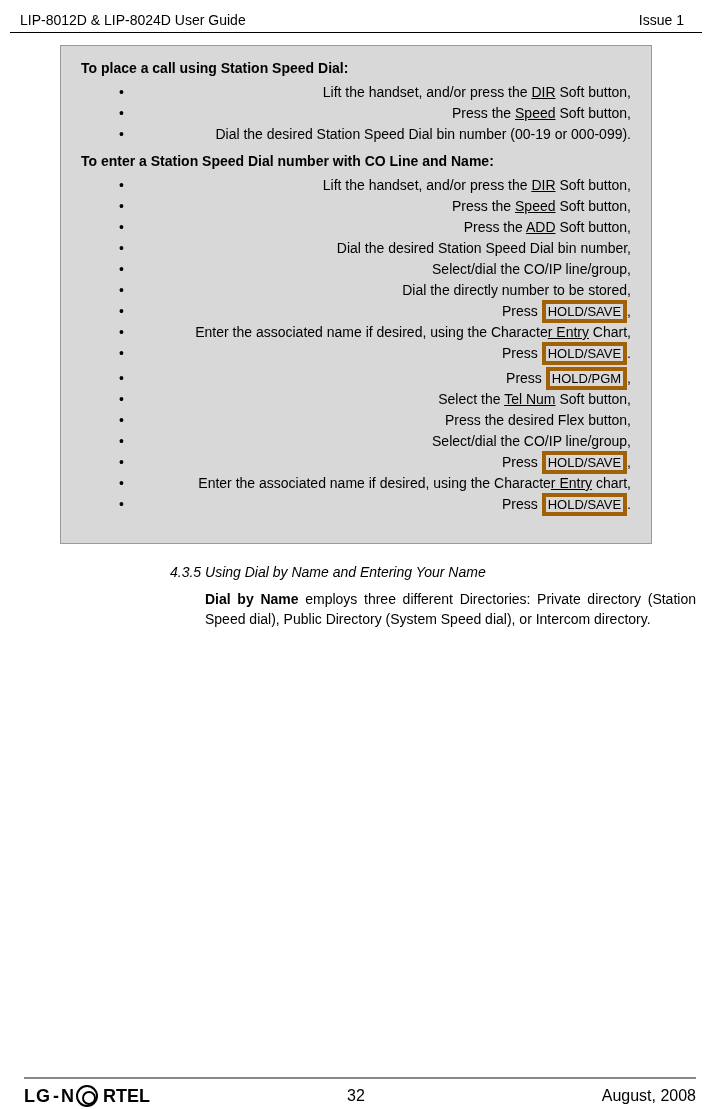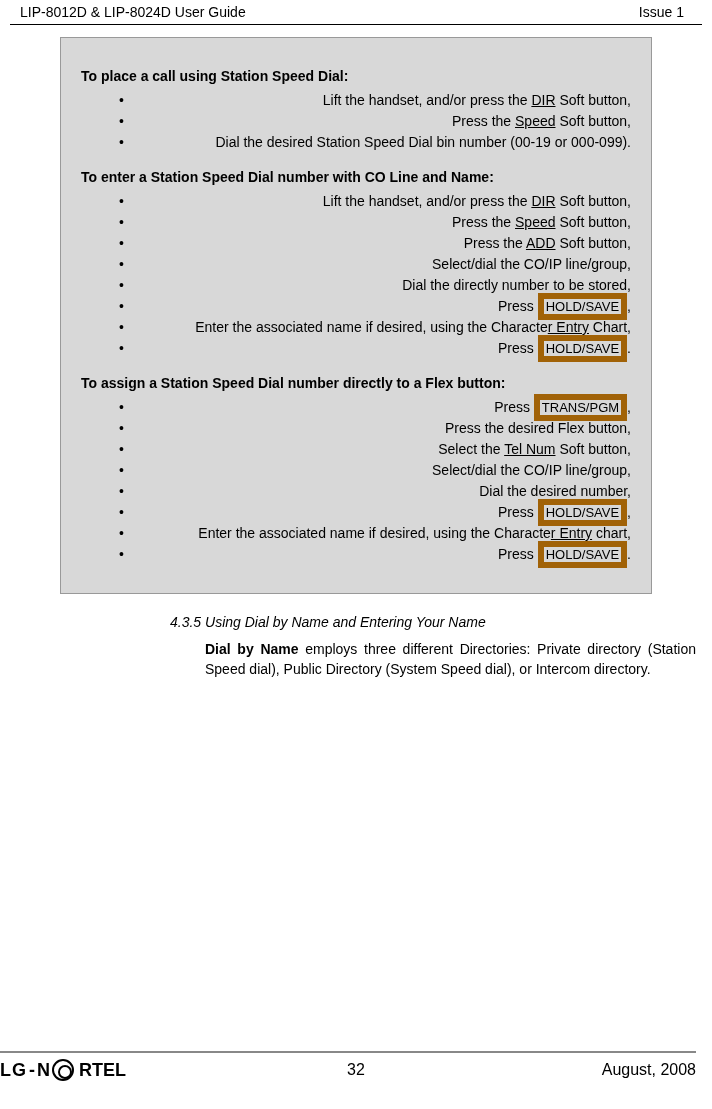--- a/index.html
+++ b/index.html
@@ -11,39 +11,39 @@
       font-family: 'Verdana', Arial, sans-serif;
       width: 712px;
       height: 1109px;
       background: #fff;
       color: #000;
       position: relative;
     }
     .header {
       display: flex;
       justify-content: space-between;
-      padding: 4px 18px 4px 10px;
+      padding: 12px 18px 4px 10px;
       font-size: 14px;
       border-bottom: 1px solid #000;
       margin: 0 10px;
     }
     .content-box {
       margin: 12px 60px 12px 60px;
       background: #d8d8d8;
       border: 1px solid #999;
       padding: 14px 20px 24px 20px;
     }
     .section-title {
       font-weight: bold;
       font-size: 14px;
       margin-bottom: 6px;
-      margin-top: 16px;
+      margin-top: 8px;
     }
     .section-title:first-child {
-      margin-top: 16px;
+      margin-top: 0;
     }
     ul {
       list-style: none;
       margin-left: 38px;
       margin-bottom: 4px;
     }
     li {
       position: relative;
       font-size: 14px;
       line-height: 1.5;
@@ -53,44 +53,44 @@
     li::before {
       content: "•";
       position: absolute;
       left: 0;
       top: 0;
     }
     .underline {
       text-decoration: underline;
     }
     .boxed-key {
-      border: 6px solid #a16207;
+      border: 4px solid #a16207;
       padding: 0 2px;
       font-variant: small-caps;
       font-size: 13px;
     }
     .section-sub {
       margin: 20px 10px 10px 170px;
       font-size: 14px;
       font-style: italic;
     }
     .section-sub-body {
       margin: 8px 16px 10px 205px;
       font-size: 14px;
       text-align: justify;
       line-height: 1.4;
     }
     .bold-prefix {
       font-weight: bold;
     }
     .footer {
       position: absolute;
-      bottom: 28px;
+      bottom: 2px;
       width: 100%;
-      padding: 0 16px 0 0;
+      padding: 0 16px 0 24px;
     }
     .footer-line {
       border-top: 2px solid #888;
       margin-bottom: 6px;
     }
     .footer-row {
       display: flex;
       justify-content: space-between;
       align-items: center;
     }
@@ -165,44 +165,43 @@
   <ul>
     <li>
       <span>Lift the handset, and/or press the </span><span class="underline">DIR</span><span> Soft button,</span>
     </li>
     <li>
       <span>Press the </span><span class="underline">Speed</span><span> Soft button,</span>
     </li>
     <li>
       <span>Press the </span><span class="underline">ADD</span><span> Soft button,</span>
     </li>
+    <li>Dial the desired Station Speed Dial bin number,</li>
     <li>Select/dial the CO/IP line/group,</li>
     <li>Dial the directly number to be stored,</li>
     <li>
       <span>Press </span><span class="boxed-key">HOLD/SAVE</span><span>,</span>
     </li>
     <li>
       <span>Enter the associated name if desired, using the Characte</span><span class="underline">r Entry</span><span> Chart,</span>
     </li>
     <li>
       <span>Press </span><span class="boxed-key">HOLD/SAVE</span><span>.</span>
     </li>
   </ul>
 
-  <div class="section-title">To assign a Station Speed Dial number directly to a Flex button:</div>
   <ul>
     <li>
-      <span>Press </span><span class="boxed-key">TRANS/PGM</span><span>,</span>
+      <span>Press </span><span class="boxed-key">HOLD/PGM</span><span>,</span>
+    </li>
+    <li>
+      <span>Select the </span><span class="underline">Tel Num</span><span> Soft button,</span>
     </li>
     <li>Press the desired Flex button,</li>
-    <li>
-      <span>Select the </span><span class="underline">Tel Num</span><span> Soft button,</span>
-    </li>
     <li>Select/dial the CO/IP line/group,</li>
-    <li>Dial the desired number,</li>
     <li>
       <span>Press </span><span class="boxed-key">HOLD/SAVE</span><span>,</span>
     </li>
     <li>
       <span>Enter the associated name if desired, using the Characte</span><span class="underline">r Entry</span><span> chart,</span>
     </li>
     <li>
       <span>Press </span><span class="boxed-key">HOLD/SAVE</span><span>.</span>
     </li>
   </ul>

